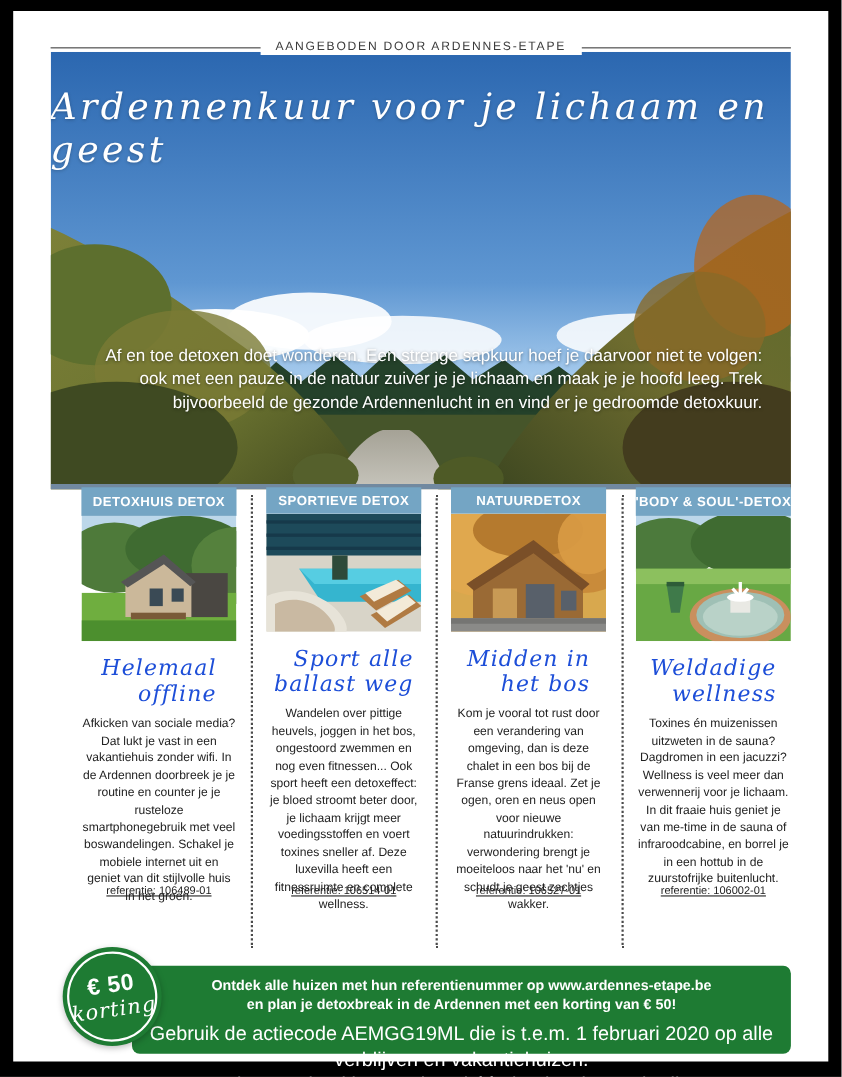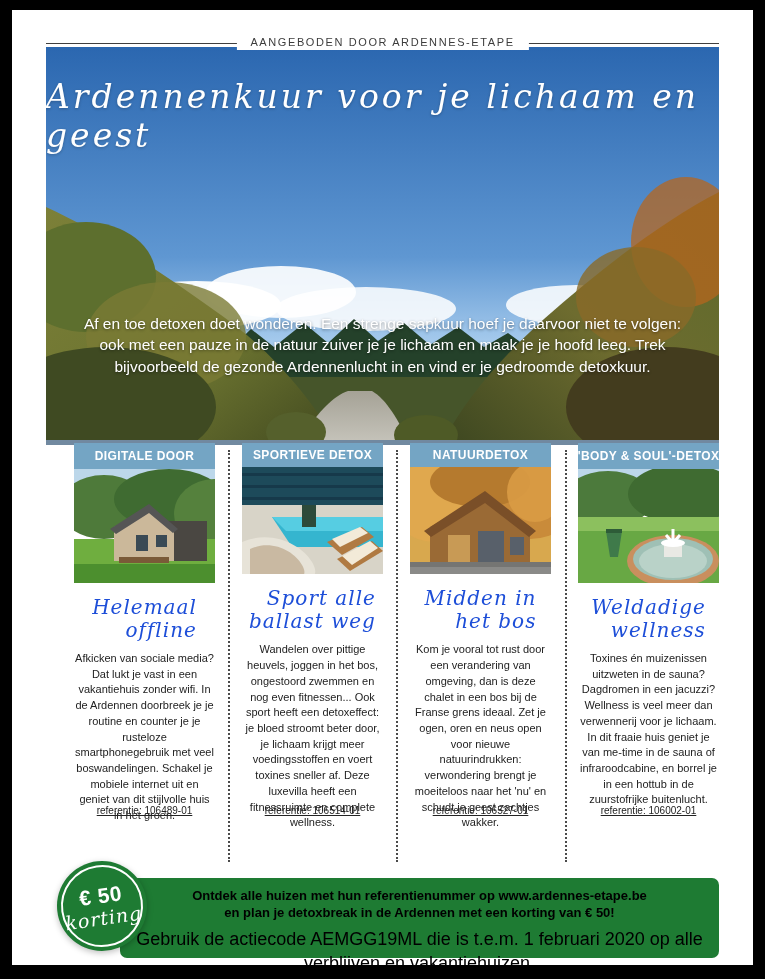--- a/index.html
+++ b/index.html
@@ -31,21 +31,21 @@
     font-size:33px;color:#ffffff;letter-spacing:3px;
     text-shadow:0 1px 3px rgba(0,0,0,.25);
   }
   .hero-title{
     position:absolute;left:0;right:0;top:70px;text-align:center;color:#fff;
     font-weight:bold;font-size:63px;line-height:.96;letter-spacing:-1px;
     text-shadow:0 1px 4px rgba(0,0,0,.2);
   }
   .hero-title .tline{display:block;transform:scaleX(.82);transform-origin:center;}
   .hero-intro{
-    position:absolute;left:26px;right:26px;top:266px;text-align:center;
+    position:absolute;left:26px;right:26px;top:266px;text-align:right;
     color:#fff;font-size:15.5px;line-height:1.38;
     text-shadow:0 1px 3px rgba(0,0,0,.45);
   }
   
   .cols{
     position:absolute;left:62px;top:433px;width:645px;height:388px;
     display:flex;justify-content:space-between;
   }
   .col{
     position:relative;width:141px;height:388px;display:flex;flex-direction:column;align-items:center;
@@ -70,21 +70,21 @@
     font-size:10px;color:#222;text-decoration:underline;
   }
   .separator{
     position:absolute;top:440px;height:412px;width:0;
     border-left:2px dotted #4a4a4a;z-index:1;
   }
   .sep-1{left:216px;} .sep-2{left:384px;} .sep-3{left:553px;}
   
   .footer-box{
     position:absolute;left:108px;top:868px;width:599px;height:80px;
-    background:#1e7b33;border-radius:7px;color:#000000;text-align:center;
+    background:#1e7b33;border-radius:7px;color:#ffffff;text-align:center;
     padding-top:10px;box-sizing:border-box;z-index:2;
   }
   .footer-bold{font-weight:bold;font-size:13px;line-height:1.28;}
   .footer-reg{margin-top:7px;font-size:18px;line-height:1.3;}
   .badge{
     position:absolute;left:45px;top:851px;width:90px;height:90px;border-radius:50%;
     background:#1e7b33;z-index:3;box-shadow:0 2px 6px rgba(0,0,0,.25);
   }
   .badge-ring{
     position:absolute;inset:4px;border:2px solid #fff;border-radius:50%;
@@ -161,21 +161,21 @@
     <div class="hero-intro">Af en toe detoxen doet wonderen. Een strenge sapkuur hoef je daarvoor niet te volgen: ook met een pauze in de natuur zuiver je je lichaam en maak je je hoofd leeg. Trek bijvoorbeeld de gezonde Ardennenlucht in en vind er je gedroomde detoxkuur.</div>
   </div>
 
   <div class="separator sep-1"></div>
   <div class="separator sep-2"></div>
   <div class="separator sep-3"></div>
 
   <div class="cols">
 
     <div class="col">
-      <div class="col-label">DIGITALE DOOR</div>
+      <div class="col-label">DETOXHUIS DETOX</div>
       <div class="col-photo">
         <svg width="141" height="114" viewBox="0 0 141 114">
           <rect width="141" height="30" fill="#bcd7ea"></rect>
           <ellipse cx="30" cy="38" rx="45" ry="32" fill="#4e7a3a"></ellipse>
           <ellipse cx="95" cy="30" rx="55" ry="30" fill="#3f6b31"></ellipse>
           <ellipse cx="140" cy="45" rx="40" ry="35" fill="#55813d"></ellipse>
           <rect x="0" y="70" width="141" height="44" fill="#6fae3f"></rect>
           <rect x="0" y="95" width="141" height="19" fill="#4c8f2e"></rect>
           <rect x="95" y="52" width="38" height="40" fill="#4a4742"></rect>
           <path d="M40,58 L75,38 L100,58 L100,92 L40,92 Z" fill="#cbb89a"></path>

